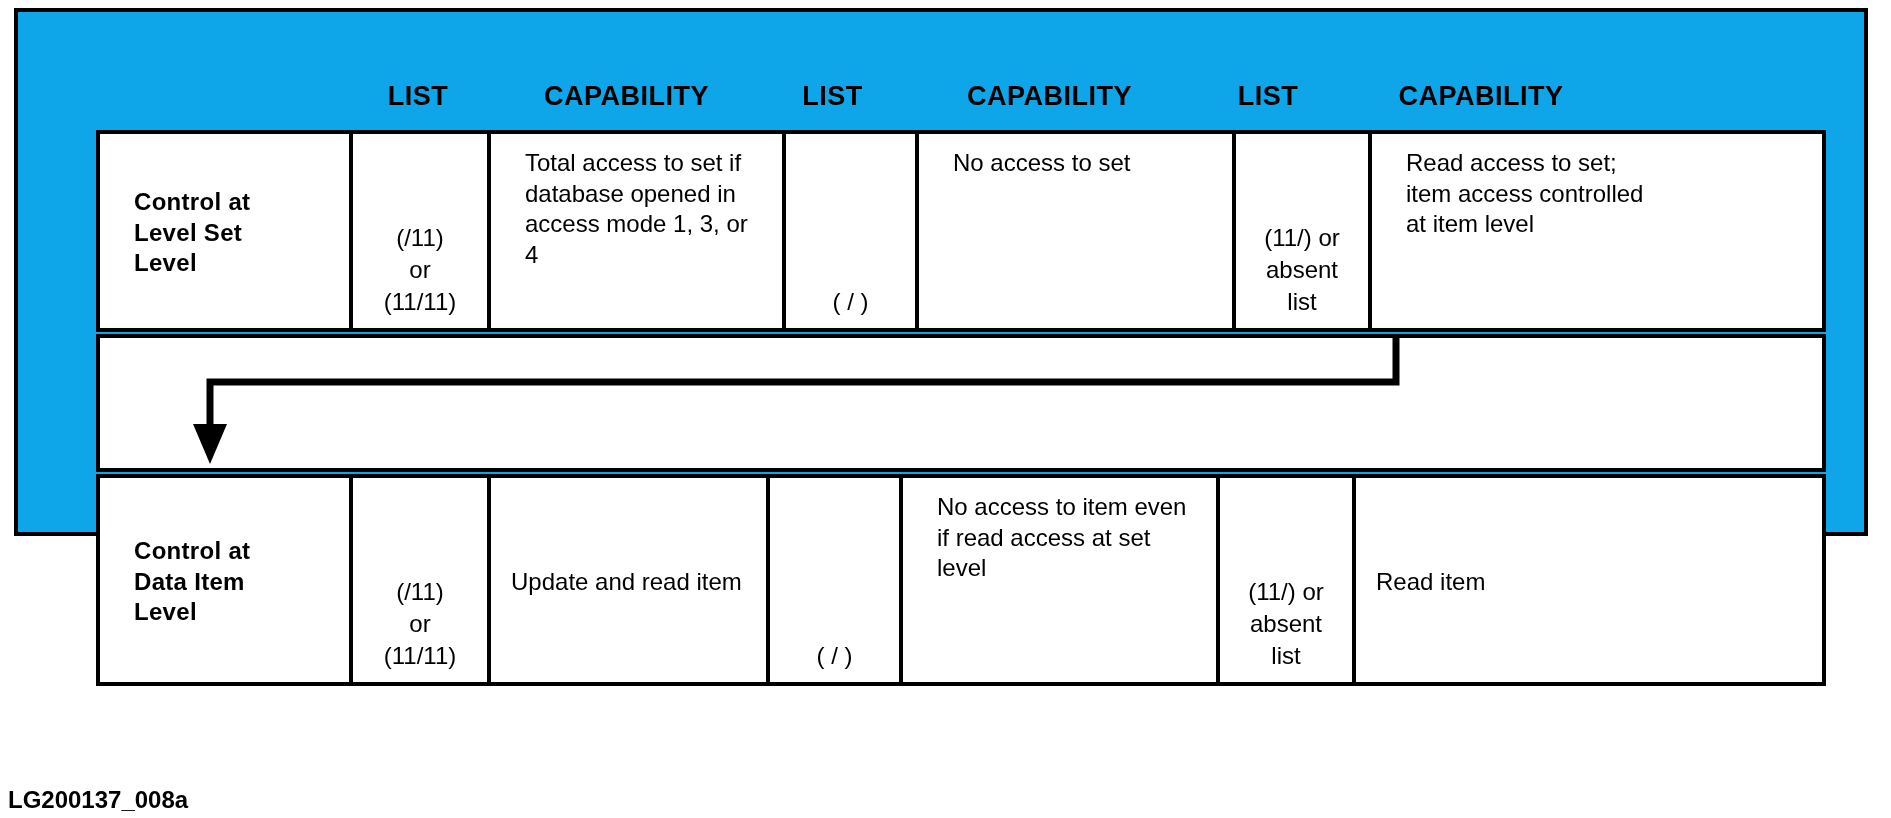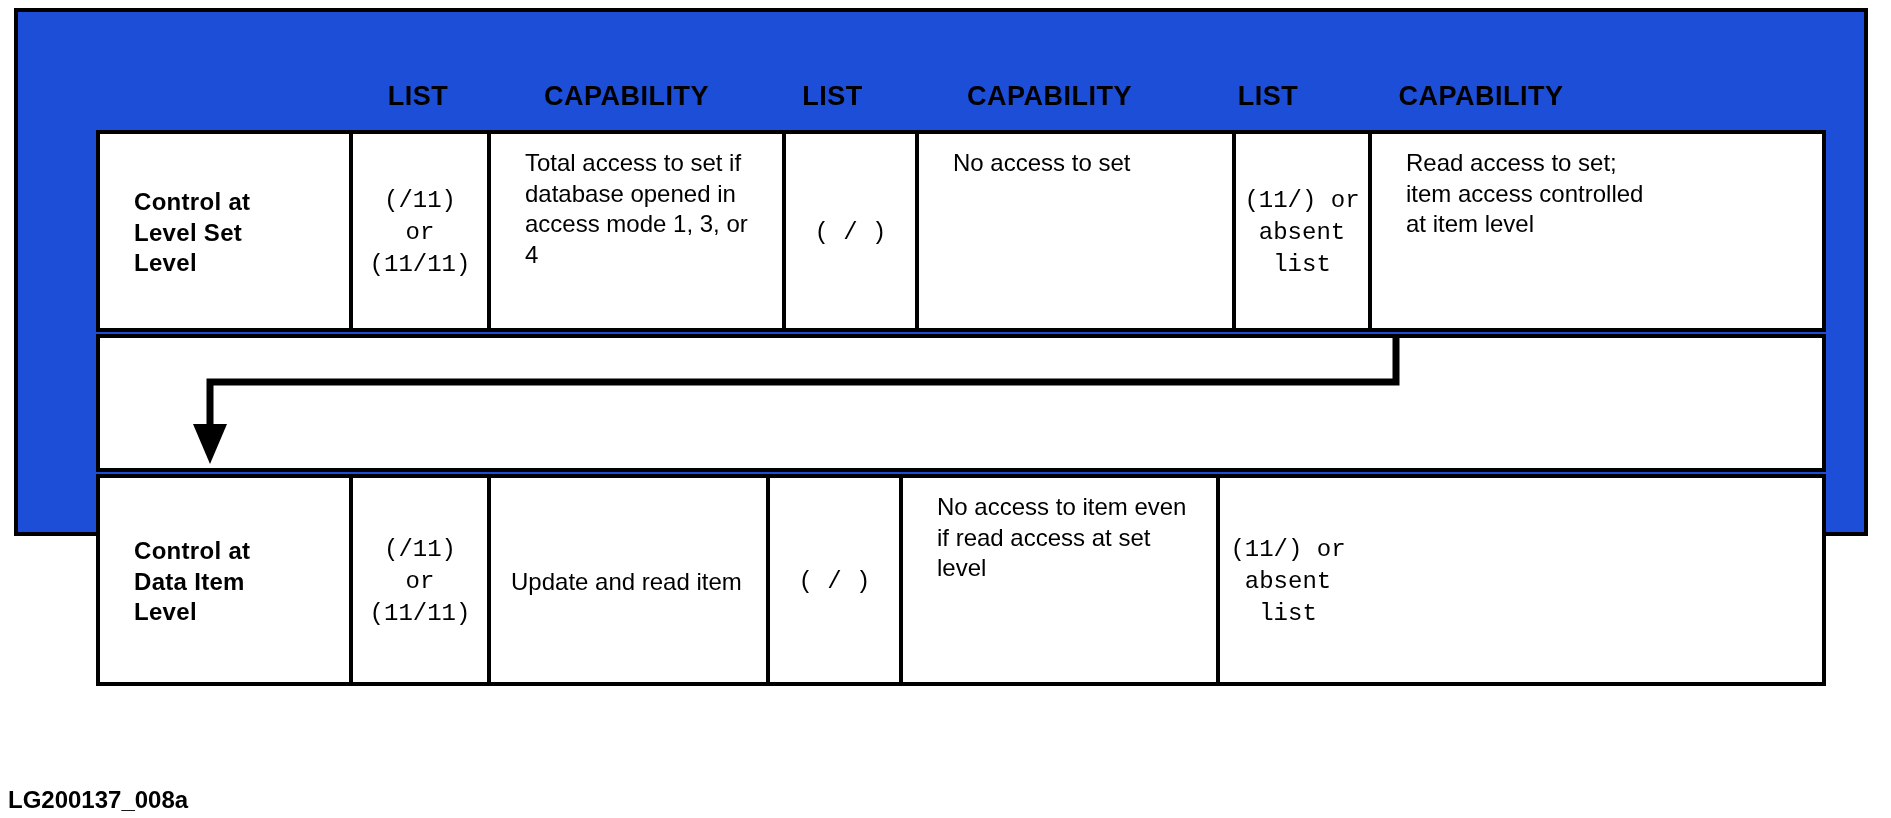--- a/index.html
+++ b/index.html
@@ -17,21 +17,21 @@
 
   
   #figure-frame {
     position: absolute;
     left: 14px;
     top: 8px;
     width: 1854px;
     height: 528px;
     border: 4px solid #000000;
     box-sizing: border-box;
-    background: #1d4ed8;
+    background: #0ea5e9;
   }
 
   
   #figure-caption {
     position: absolute;
     left: 8px;
     top: 786px;
     font-size: 24px;
     font-weight: bold;
     letter-spacing: 0px;
@@ -87,25 +87,24 @@
     display: flex;
     align-items: center;
     padding-left: 34px;
     letter-spacing: 0.3px;
   }
   .cell.rowlabel span { display: block; }
 
   .cell.centered {
     text-align: center;
     display: flex;
-    align-items: center;
+    align-items: flex-end;
     justify-content: center;
     padding-left: 6px;
     padding-right: 6px;
-    font-family: Liberation Mono, monospace;
   }
   .cell.centered .stack { line-height: 1.34; }
 
   .cell.text {
     display: flex;
     align-items: flex-start;
     margin-left: 16px;
   }
   .cell.text .body { display: block; }
 
@@ -232,17 +231,20 @@
     </div>
 
     <div class="cell centered" style="width:136px">
       <div class="stack">
         <div>(11/) or</div>
         <div>absent</div>
         <div>list</div>
       </div>
     </div>
 
+    <div class="cell midtext" style="width:290px">
+      <span class="body">Read item</span>
+    </div>
   </div>
 
 </div>
 
 <div id="figure-caption">LG200137_008a</div>
 
 </body></html>

